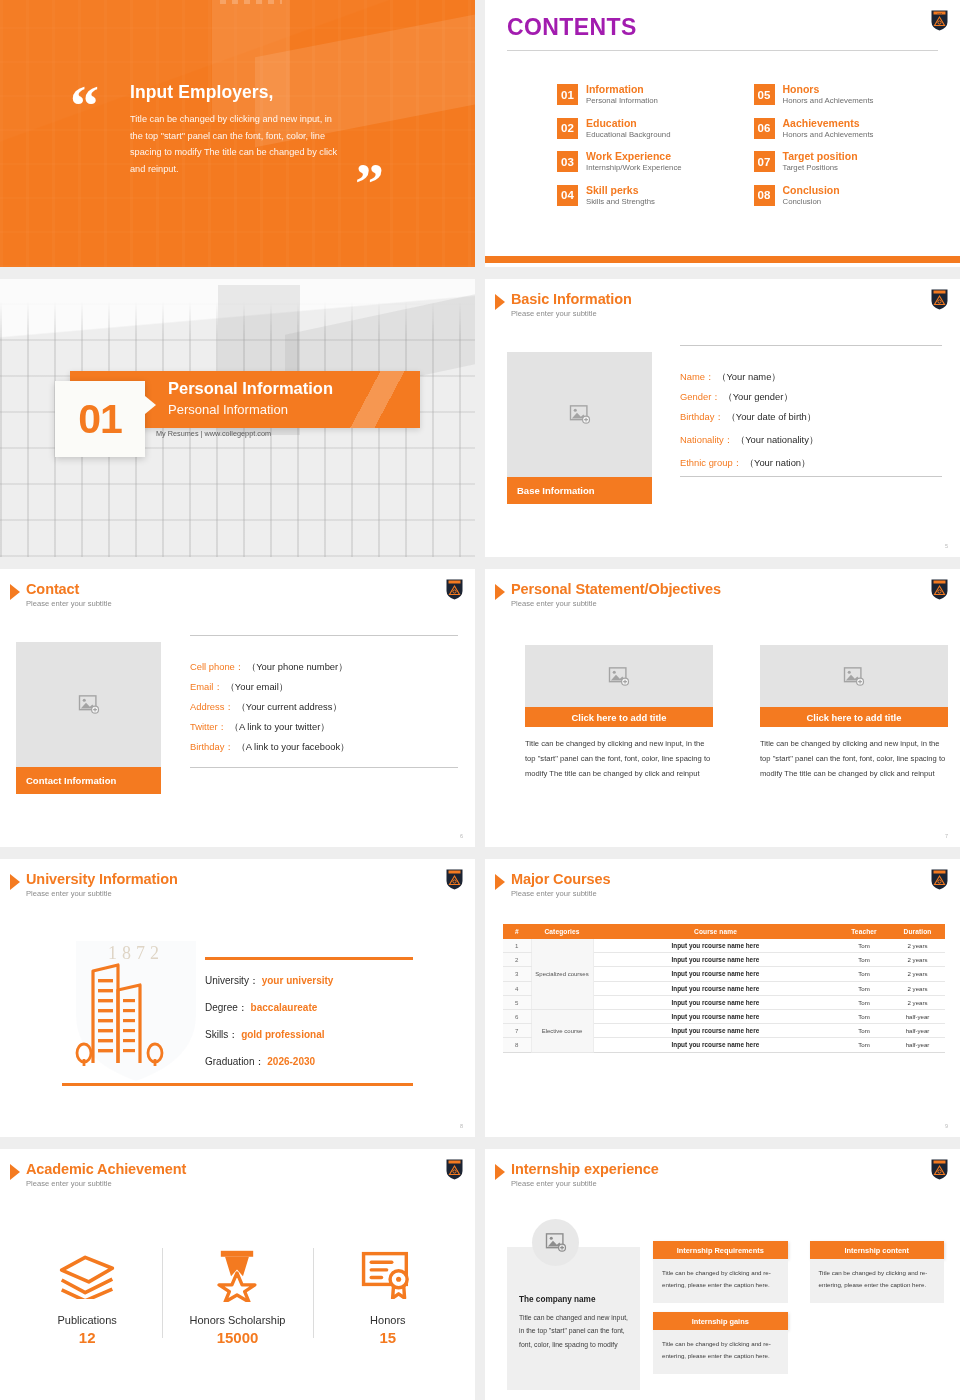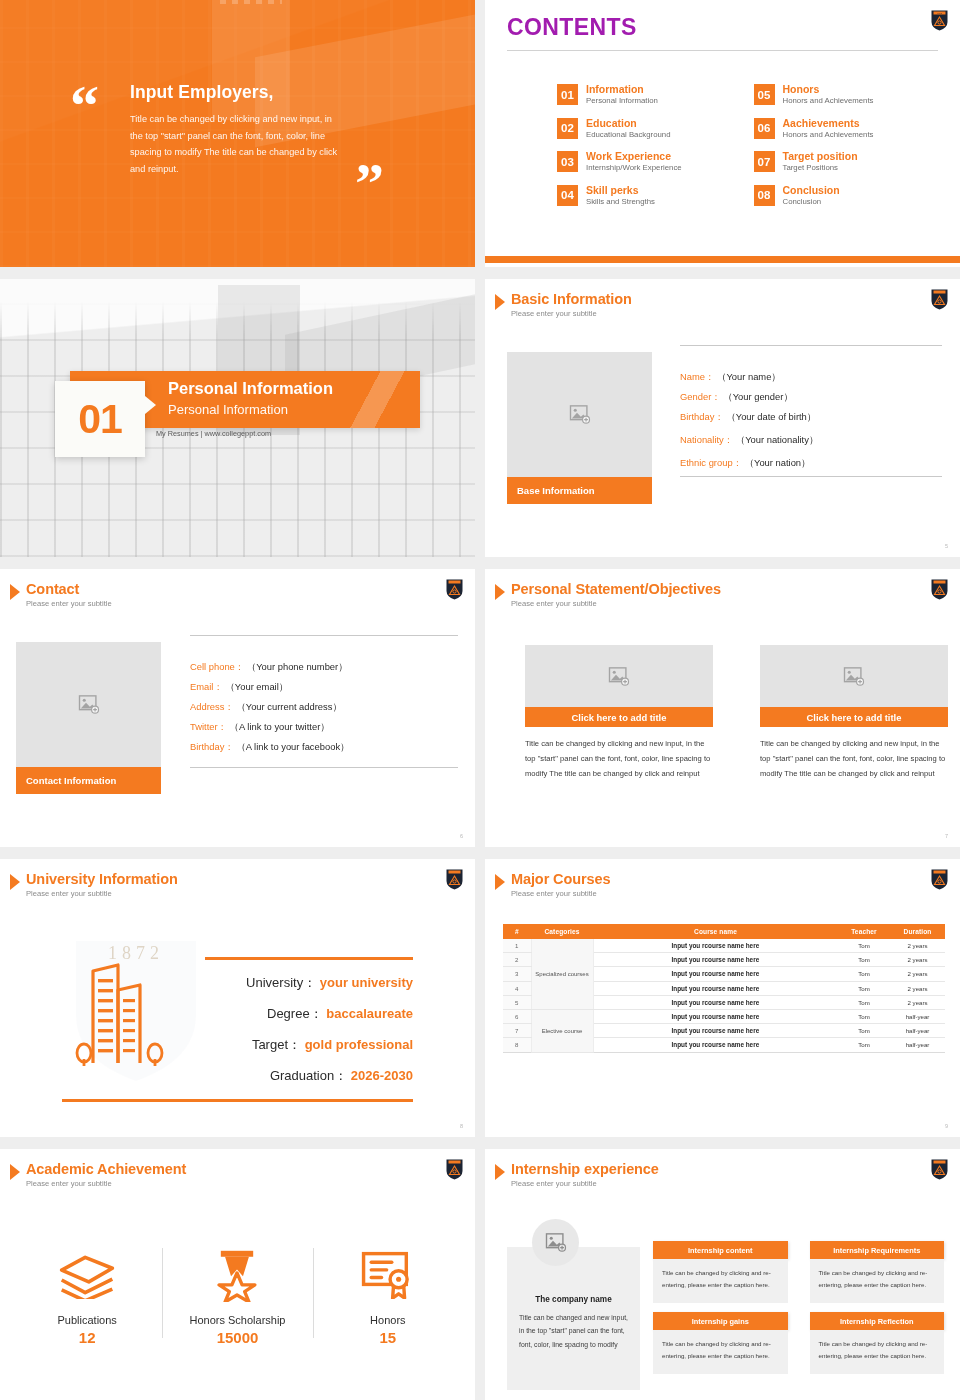--- a/index.html
+++ b/index.html
@@ -216,21 +216,21 @@
   .s7-crestwm {
     position: absolute; left: 0; top: 0; width: 148px; height: 150px; opacity: .10;
   }
   .s7-1872 {
     position: absolute; left: 0; top: 8px; width: 148px; text-align: center;
     font-family: "Liberation Serif", serif; font-size: 18px; color: #c9b79a; opacity: .55; letter-spacing: 5px;
   }
   .s7-panel { position: absolute; left: 205px; top: 98px; width: 208px; }
   .s7-rule { height: 3px; background: #F47A20; }
   .s7-rows { padding: 14px 0 10px 0; }
-  .s7-row { font-size: 13px; margin-bottom: 13px; color: #2b2b2b; text-align: right; }
+  .s7-row { font-size: 10px; margin-bottom: 13px; color: #2b2b2b; }
   .s7-row b { color: #F47A20; }
 
   
   .tbl { position: absolute; left: 18px; top: 65px; right: 15px; border-collapse: collapse; width: 442px; }
   .tbl th {
     background: #F47A20; color: #fff; font-size: 6.6px; font-weight: bold;
     padding: 4px 2px; text-align: center; letter-spacing: .1px;
   }
   .tbl td {
     font-size: 6.1px; padding: 3.1px 3px; text-align: center;
@@ -256,21 +256,21 @@
   
   .int-left {
     position: absolute; left: 22px; top: 98px; width: 133px; height: 143px;
     background: #efefef; padding: 10px 12px;
   }
   .int-avatar {
     position: absolute; left: 47px; top: 70px; width: 47px; height: 47px;
     border-radius: 50%; background: #e8e8e8;
     display: flex; align-items: center; justify-content: center;
   }
-  .int-company { font-size: 8.2px; font-weight: bold; color: #1f1f1f; text-align: center; margin-top: 38px; }
+  .int-company { font-size: 8.2px; font-weight: bold; color: #1f1f1f; text-align: left; margin-top: 38px; }
   .int-desc { font-size: 6.8px; color: #3c3c3c; line-height: 1.95; margin-top: 7px; }
   .int-grid {
     position: absolute; left: 168px; right: 16px; top: 92px;
     display: grid; grid-template-columns: 1fr 1fr; gap: 9px 22px;
   }
   .int-card { }
   .int-card-hd {
     background: #F47A20; color: #fff; font-size: 7.4px; font-weight: bold;
     text-align: center; padding: 4.5px 2px;
     box-shadow: 1px 1px 3px rgba(0,0,0,.13);
@@ -599,21 +599,21 @@
       <div class="s7-rows">
         <div class="s7-row">
           <span>University：</span>
           <b>your university</b>
         </div>
         <div class="s7-row">
           <span>Degree：</span>
           <b>baccalaureate</b>
         </div>
         <div class="s7-row">
-          <span>Target：</span>
+          <span>Skills：</span>
           <b>gold professional</b>
         </div>
         <div class="s7-row" style="margin-bottom:4px;">
           <span>Graduation：</span>
           <b>2026-2030</b>
         </div>
       </div>
       <div class="s7-rule" style="width:208px;margin-left:-143px;width:351px;"></div>
     </div>
     <div class="pagenum">8</div>
@@ -791,32 +791,28 @@
         <rect x="1" y="1" width="19" height="16" fill="none" stroke="#8d8d8d" stroke-width="1.6"></rect>
         <circle cx="6.5" cy="6" r="1.8" fill="#8d8d8d"></circle>
         <path d="M2.5 15.5 L8.5 9 L13 13.5 L16 11 L19 15.5 Z" fill="#8d8d8d"></path>
         <circle cx="19" cy="17" r="4" fill="#e8e8e8" stroke="#8d8d8d" stroke-width="1.4"></circle>
         <path d="M19 14.8 V19.2 M16.8 17 H21.2" stroke="#8d8d8d" stroke-width="1.4"></path>
       </svg>
     </div>
 
     <div class="int-grid">
       <div class="int-card">
+        <div class="int-card-hd">Internship Requirements</div>
+        <div class="int-card-bd">Title can be changed by clicking and re-entering, please enter the caption here.</div>
+      </div>
+      <div class="int-card">
         <div class="int-card-hd">Internship content</div>
-        <div class="int-card-bd">Title can be changed by clicking and re-entering, please enter the caption here.</div>
-      </div>
-      <div class="int-card">
-        <div class="int-card-hd">Internship Requirements</div>
         <div class="int-card-bd">Title can be changed by clicking and re-entering, please enter the caption here.</div>
       </div>
       <div class="int-card">
         <div class="int-card-hd">Internship gains</div>
         <div class="int-card-bd">Title can be changed by clicking and re-entering, please enter the caption here.</div>
       </div>
-      <div class="int-card">
-        <div class="int-card-hd">Internship Reflection</div>
-        <div class="int-card-bd">Title can be changed by clicking and re-entering, please enter the caption here.</div>
-      </div>
     </div>
 
   </div>
 
 </div>
 
 </body></html>

